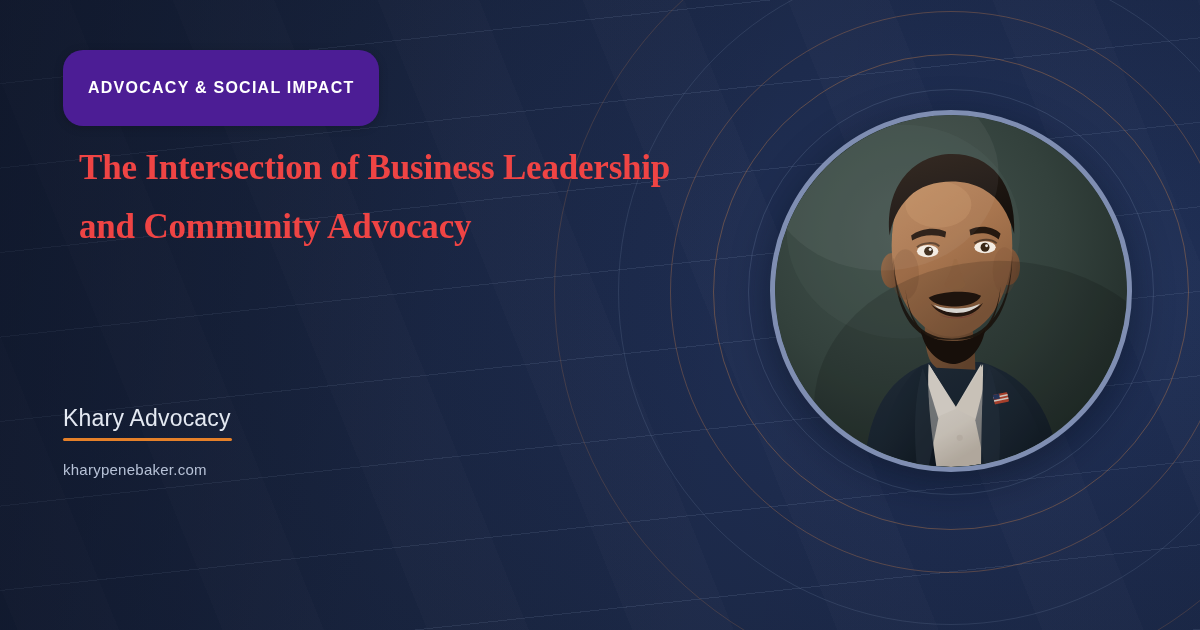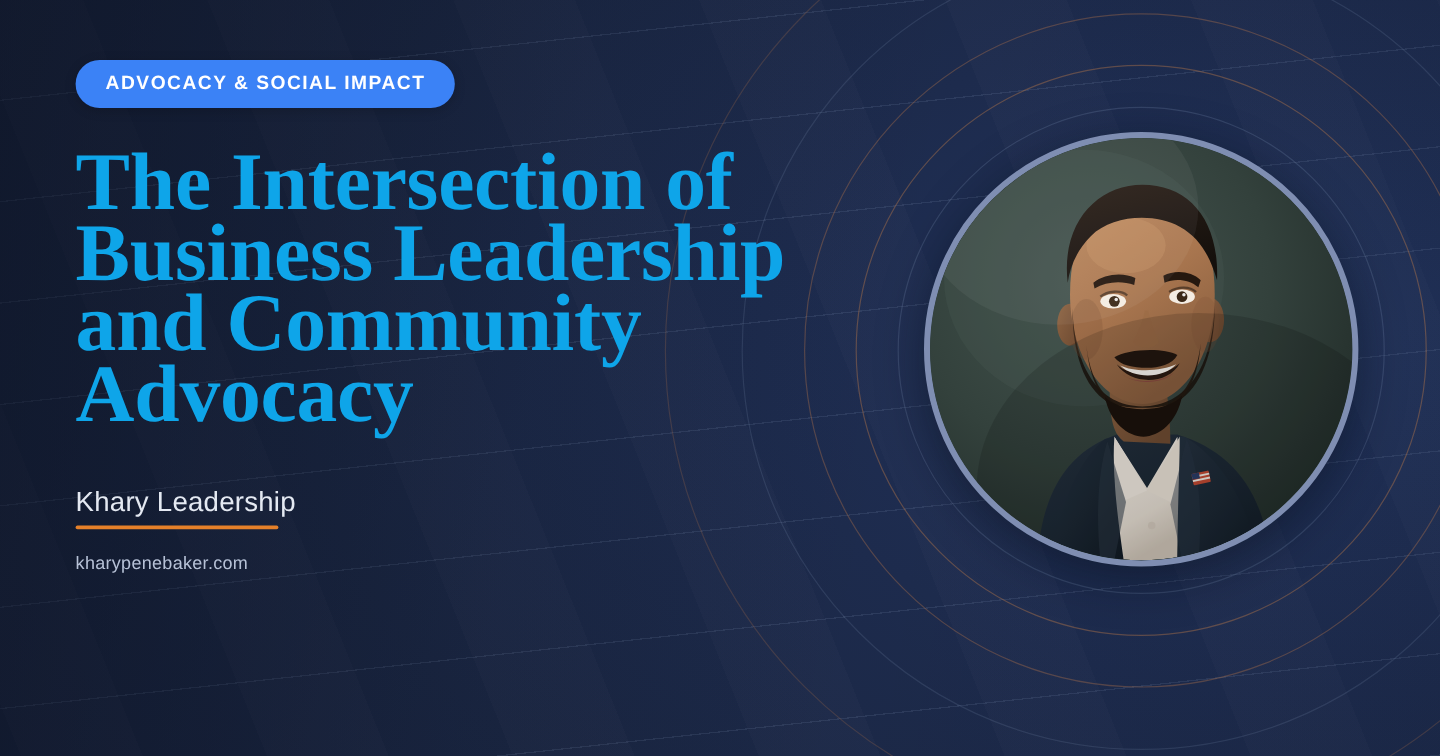--- a/index.html
+++ b/index.html
@@ -84,42 +84,42 @@
     height: 630px;
   }
 
   .badge {
     position: absolute;
     left: 0;
     top: 50px;
     height: 40px;
     display: inline-flex;
     align-items: center;
-    padding: 0 25px;
+    padding: 18px 25px;
     border-radius: 20px;
-    background: #3b82f6;
+    background: #4c1d95;
     color: #ffffff;
     font-size: 16px;
     font-weight: bold;
     letter-spacing: 1.25px;
     white-space: nowrap;
     box-shadow: 0 2px 10px rgba(0,0,0,0.18);
   }
 
   .headline {
     position: absolute;
     left: 0;
     top: 122px;
     width: 640px;
-    margin: 0;
+    margin: 16px;
     font-family: "Liberation Serif", "DejaVu Serif", serif;
     font-weight: bold;
-    font-size: 68px;
+    font-size: 35px;
     line-height: 59px;
-    color: #0ea5e9;
+    color: #ef4444;
     letter-spacing: -0.2px;
   }
 
   .byline {
     position: absolute;
     left: 0;
     top: 404px;
     width: 420px;
   }
   .author {
@@ -186,21 +186,21 @@
     <div class="ring r5"></div>
   </div>
 
   <div class="content">
 
     <div class="badge">ADVOCACY &amp; SOCIAL IMPACT</div>
 
     <h1 class="headline">The Intersection of Business Leadership and Community Advocacy</h1>
 
     <div class="byline">
-      <span class="author">Khary Leadership</span>
+      <span class="author">Khary Advocacy</span>
       <span class="author-rule"></span>
       <span class="site">kharypenebaker.com</span>
     </div>
 
   </div>
 
   <div class="portrait">
     <div class="portrait-photo">
       <svg viewBox="0 0 362 362" preserveAspectRatio="xMidYMid slice" role="img">
         <defs>

